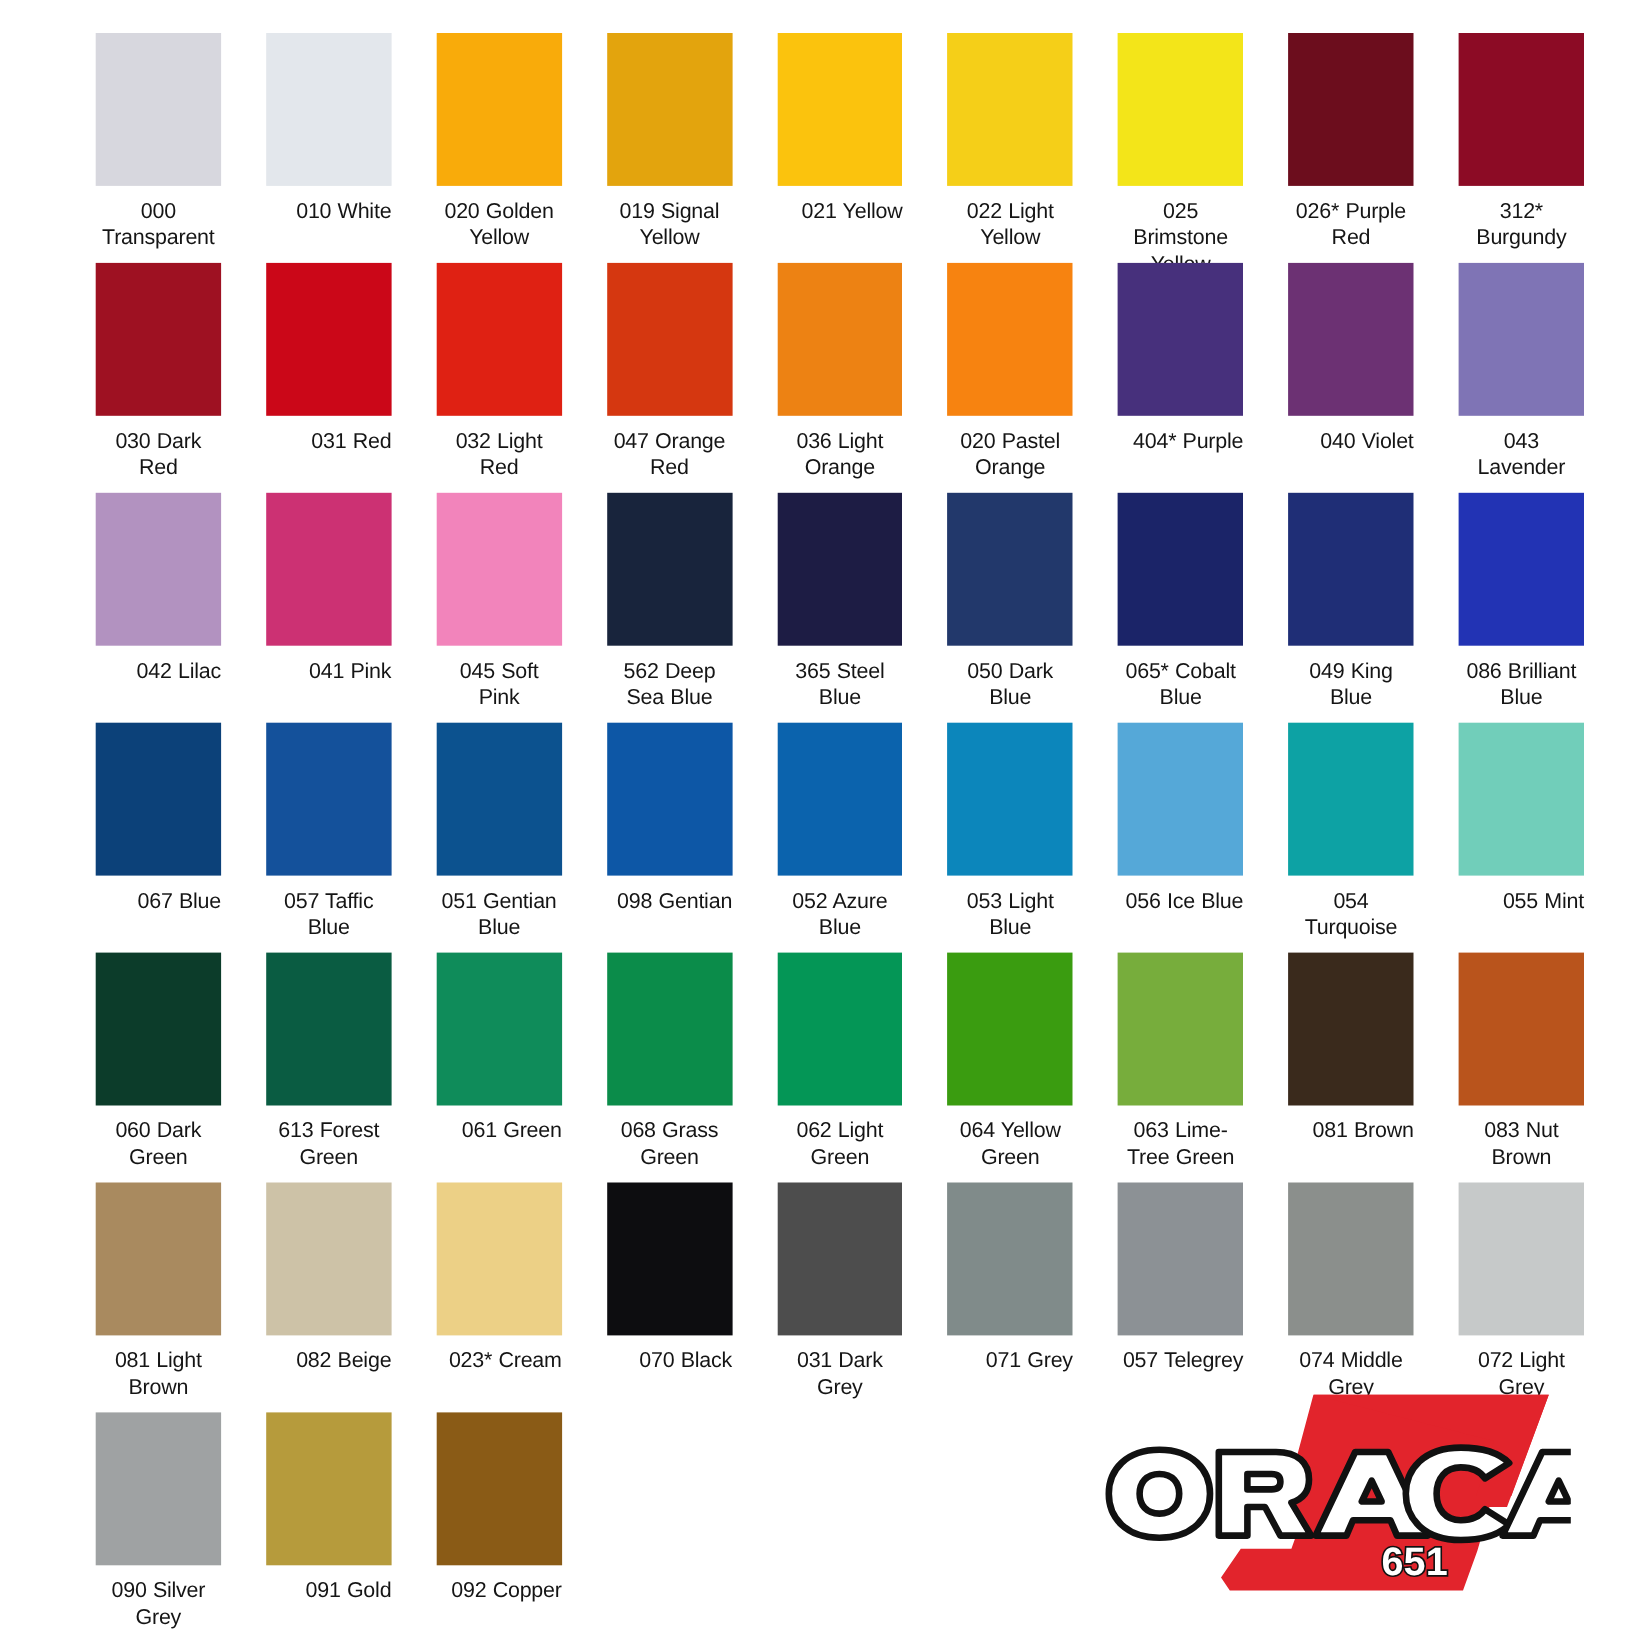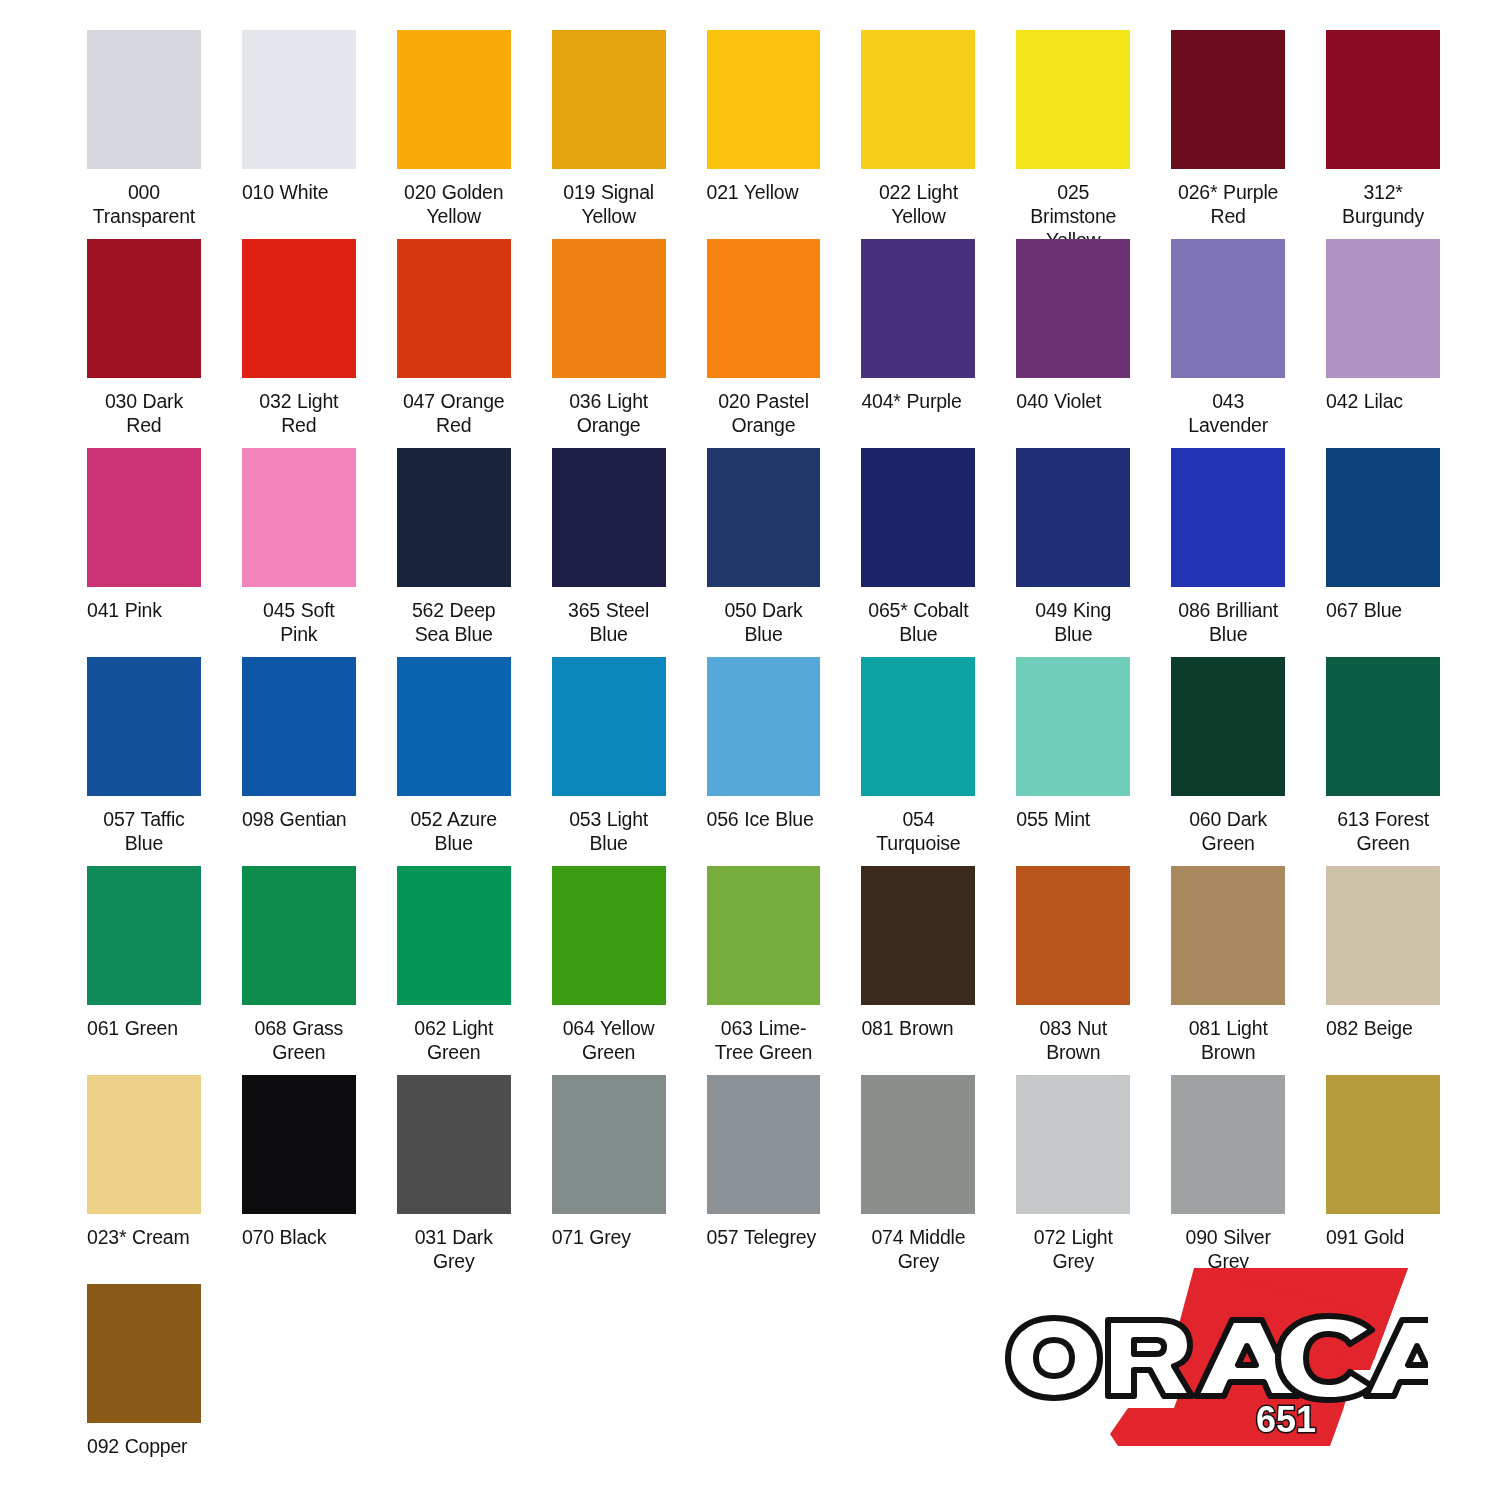--- a/index.html
+++ b/index.html
@@ -29,21 +29,21 @@
     grid-template-columns: repeat(9, 1fr);
     column-gap: 22px;
     row-gap: 0px;
     grid-auto-rows: 209px;
   }
 
   .swatch-cell {
     position: relative;
     display: flex;
     flex-direction: column;
-    align-items: flex-start;
+    align-items: flex-end;
     padding-left: 19px;
   }
 
   .swatch-chip {
     width: 100%;
     height: 139px;
     box-sizing: border-box;
     flex: 0 0 auto;
   }
 
@@ -112,20 +112,24 @@
       </div>
       <div class="swatch-cell">
         <div class="swatch-chip" style="background: rgb(140, 11, 37);"></div>
         <div class="swatch-label">312* Burgundy</div>
       </div>
       <div class="swatch-cell">
         <div class="swatch-chip" style="background: rgb(158, 17, 34);"></div>
         <div class="swatch-label">030 Dark Red</div>
       </div>
       <div class="swatch-cell">
+        <div class="swatch-chip" style="background: rgb(203, 7, 24);"></div>
+        <div class="swatch-label">031 Red</div>
+      </div>
+      <div class="swatch-cell">
         <div class="swatch-chip" style="background: rgb(223, 33, 19);"></div>
         <div class="swatch-label">032 Light Red</div>
       </div>
       <div class="swatch-cell">
         <div class="swatch-chip" style="background: rgb(213, 55, 16);"></div>
         <div class="swatch-label">047 Orange Red</div>
       </div>
       <div class="swatch-cell">
         <div class="swatch-chip" style="background: rgb(237, 130, 19);"></div>
         <div class="swatch-label">036 Light Orange</div>
@@ -182,20 +186,24 @@
         <div class="swatch-chip" style="background: rgb(34, 51, 180);"></div>
         <div class="swatch-label">086 Brilliant Blue</div>
       </div>
       <div class="swatch-cell">
         <div class="swatch-chip" style="background: rgb(12, 65, 121);"></div>
         <div class="swatch-label">067 Blue</div>
       </div>
       <div class="swatch-cell">
         <div class="swatch-chip" style="background: rgb(20, 81, 155);"></div>
         <div class="swatch-label">057 Taffic Blue</div>
+      </div>
+      <div class="swatch-cell">
+        <div class="swatch-chip" style="background: rgb(12, 82, 143);"></div>
+        <div class="swatch-label">051 Gentian Blue</div>
       </div>
       <div class="swatch-cell">
         <div class="swatch-chip" style="background: rgb(13, 87, 166);"></div>
         <div class="swatch-label">098 Gentian</div>
       </div>
       <div class="swatch-cell">
         <div class="swatch-chip" style="background: rgb(11, 99, 173);"></div>
         <div class="swatch-label">052 Azure Blue</div>
       </div>
       <div class="swatch-cell">

